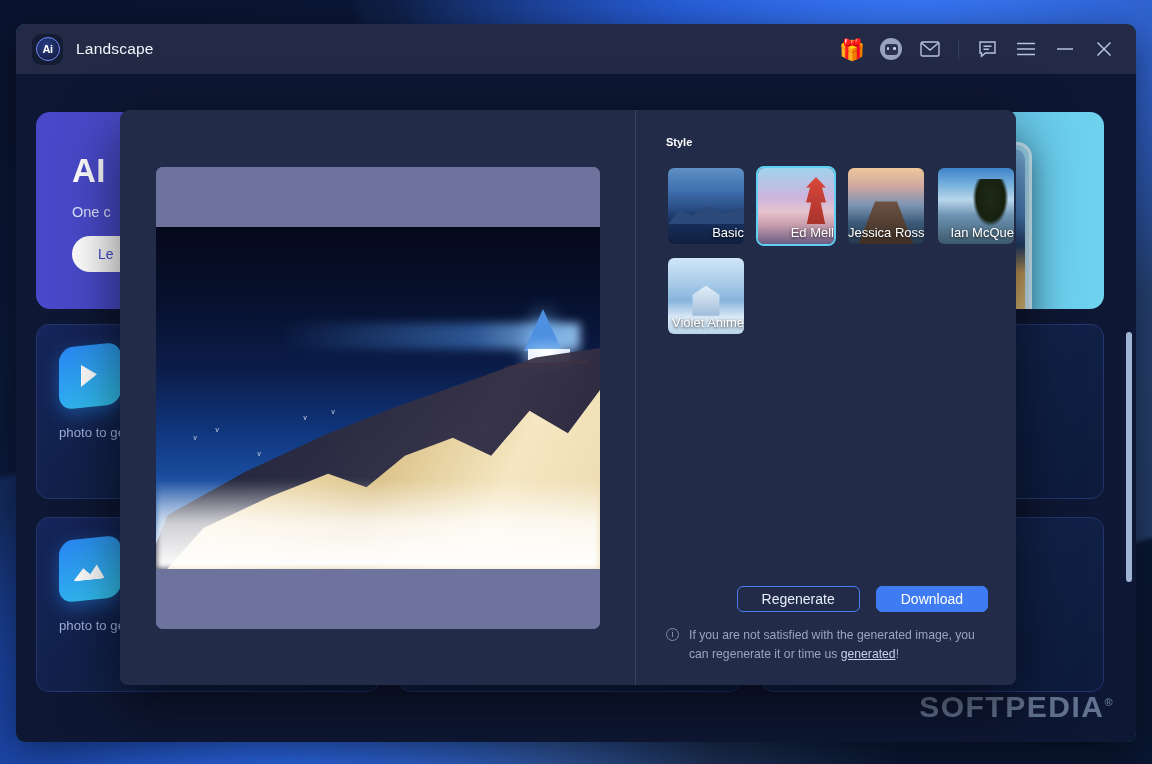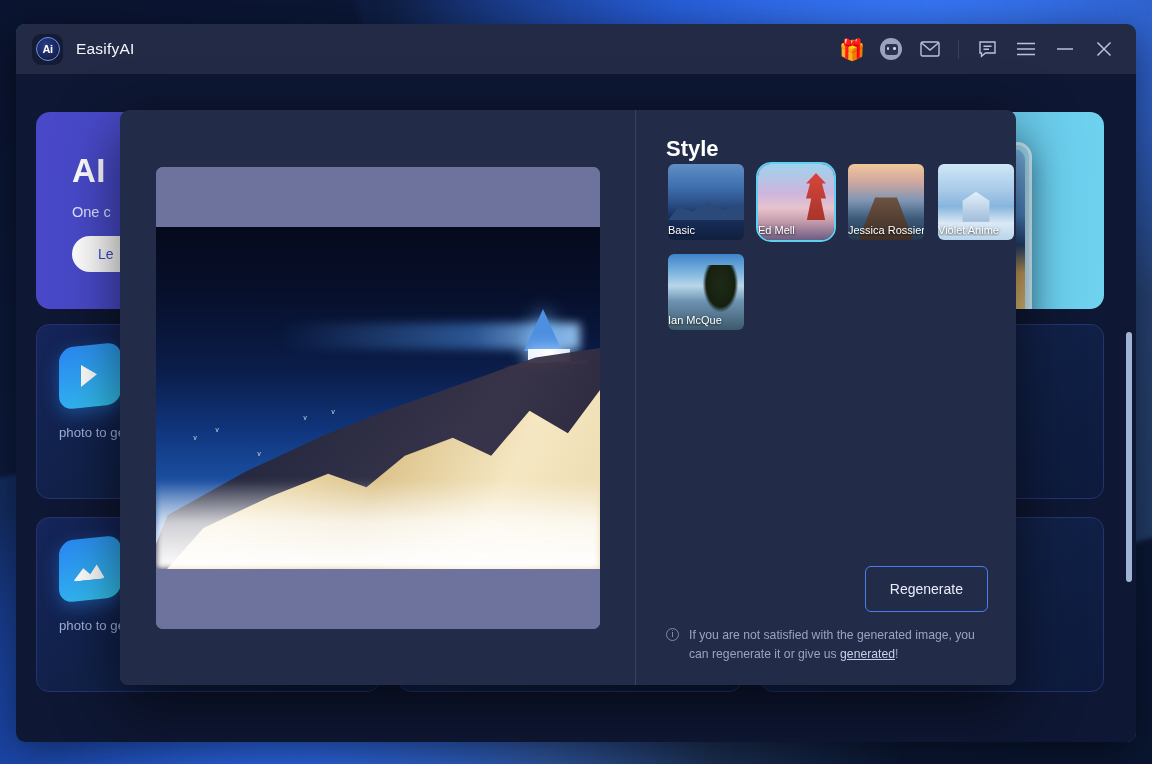--- a/index.html
+++ b/index.html
@@ -381,21 +381,22 @@
   }
 
   #modal-right {
     flex: 1;
     padding: 26px 28px 0 30px;
     display: flex;
     flex-direction: column;
     min-width: 0;
   }
   #style-heading {
-    font-size: 22px; font-weight: bold; color: #ffffff;
+    font-size: 11px; font-weight: bold; color: #ffffff;
+    margin-bottom: 18px;
   }
   #style-tabs { display: flex; gap: 46px; margin-bottom: 18px; }
   .style-tab {
     font-size: 13.6px;
     color: #7c87a8;
     padding-bottom: 7px;
     position: relative;
   }
   .style-tab.active { color: #5cc9ef; }
   .style-tab.active::after {
@@ -410,27 +411,27 @@
     grid-template-columns: repeat(4, 80px);
     gap: 10px 10px;
   }
   .style-item {
     width: 80px; height: 80px;
     border-radius: 8px;
     position: relative;
     overflow: hidden;
     border: 2px solid transparent;
   }
-  .style-item.selected { border-color: #5fd0f2; border-radius: 15px; }
+  .style-item.selected { border-color: #5fd0f2; }
   .style-thumb { position: absolute; inset: 0; }
   .style-label {
     position: absolute;
     left: 0; right: 0; bottom: 4px;
-    text-align: left;
-    font-size: 11px; color: #ffffff;
+    text-align: right;
+    font-size: 13px; color: #ffffff;
     text-shadow: 0 1px 3px rgba(0,0,0,.8);
     white-space: nowrap;
     overflow: hidden;
   }
   
   .th-basic { background: linear-gradient(180deg,#5f8fc4 0%,#3f6fae 30%,#2b4f86 52%,#17305c 70%,#101f3e 100%); }
   .th-basic::after { content:""; position:absolute; left:0; bottom:26%; width:100%; height:30%;
     background:#2c4a79; clip-path: polygon(0 100%, 14% 40%, 32% 62%, 52% 20%, 72% 54%, 100% 28%, 100% 100%); }
   .th-edmell { background: linear-gradient(180deg,#9fd3ee 0%,#cdb5dd 38%,#e6c3cd 58%,#c99fae 74%,#6c5d83 100%); }
   .th-edmell::after { content:""; position:absolute; right:8px; top:12%; width:20px; height:62%;
@@ -451,21 +452,21 @@
   #modal-actions {
     margin-top: auto;
     display: flex;
     justify-content: flex-end;
     gap: 16px;
     padding-bottom: 14px;
   }
   .btn {
     border-radius: 6px;
     font-size: 14px;
-    padding: 14px 24px;
+    padding: 4px 24px;
     text-align: center;
   }
   #btn-regenerate {
     background: transparent;
     border: 1px solid #4a7ef0;
     color: #e9eefc;
     min-width: 110px;
   }
   #btn-download {
     background: #3f7bf2;
@@ -508,21 +509,21 @@
 
 <div id="app-window">
 
   <div id="titlebar">
     <div id="brand">
       <div class="logo-badge">
         <div class="logo-ring">
           <span class="logo-ai">Ai</span>
         </div>
       </div>
-      <div id="app-title">EasifyAI</div>
+      <div id="app-title">Landscape</div>
     </div>
 
     <div id="titlebar-actions">
       <div class="tb-btn">
         <span class="gift">🎁</span>
       </div>
       <div class="tb-btn">
         <span class="bot-circle">
             <span class="bot-face"></span>
           </span>
@@ -599,20 +600,23 @@
         <div class="fcard-title"></div>
         <div class="fcard-desc">image to any aspect ratio.</div>
       </div>
       <div class="fcard">
         <div class="fcard-icon img"></div>
         <div class="fcard-title">on</div>
         <div class="fcard-desc">nages to anime style in one click.</div>
       </div>
     </div>
 
+    <div id="watermark">
+      <span>SOFTPEDIA</span><sup>®</sup>
+    </div>
 
     <div id="page-scrollbar"></div>
   </div>
 
   <div id="modal-overlay">
     <div id="modal">
 
 
       <div id="modal-body">
 
@@ -650,37 +654,38 @@
             </div>
             <div class="style-item selected">
               <div class="style-thumb th-edmell"></div>
               <div class="style-label">Ed Mell</div>
             </div>
             <div class="style-item">
               <div class="style-thumb th-jessica"></div>
               <div class="style-label">Jessica Rossier</div>
             </div>
             <div class="style-item">
+              <div class="style-thumb th-ian"></div>
+              <div class="style-label">Ian McQue</div>
+            </div>
+            <div class="style-item">
               <div class="style-thumb th-violet"></div>
               <div class="style-label">Violet Anime</div>
             </div>
-            <div class="style-item">
-              <div class="style-thumb th-ian"></div>
-              <div class="style-label">Ian McQue</div>
-            </div>
           </div>
 
           <div id="modal-actions">
             <div class="btn" id="btn-regenerate">Regenerate</div>
+            <div class="btn" id="btn-download">Download</div>
           </div>
 
           <div id="modal-footnote">
             <div id="info-icon">i</div>
             <div id="footnote-text">
-              <span>If you are not satisfied with the generated image, you can regenerate it or give us </span><span class="fb">generated</span><span>!</span>
+              <span>If you are not satisfied with the generated image, you can regenerate it or time us </span><span class="fb">generated</span><span>!</span>
             </div>
           </div>
         </div>
 
       </div>
     </div>
   </div>
 
 </div>
 

